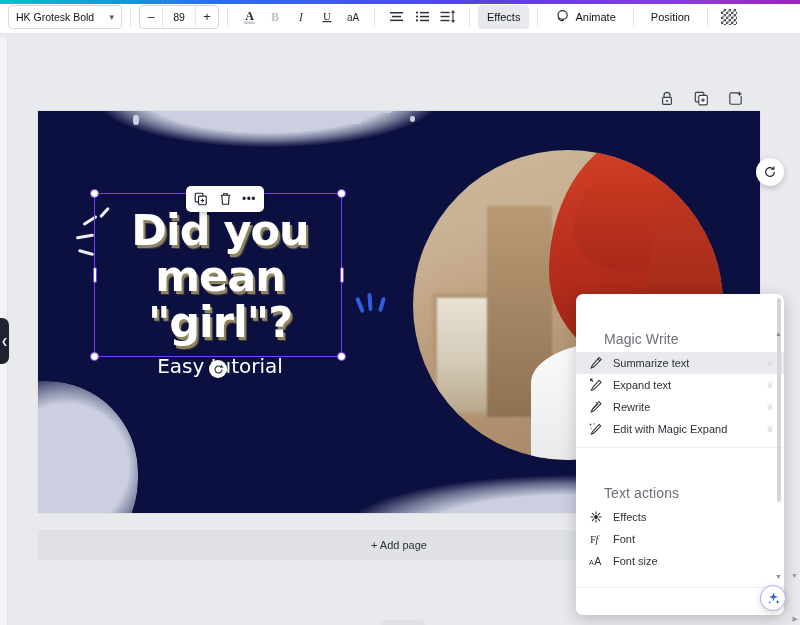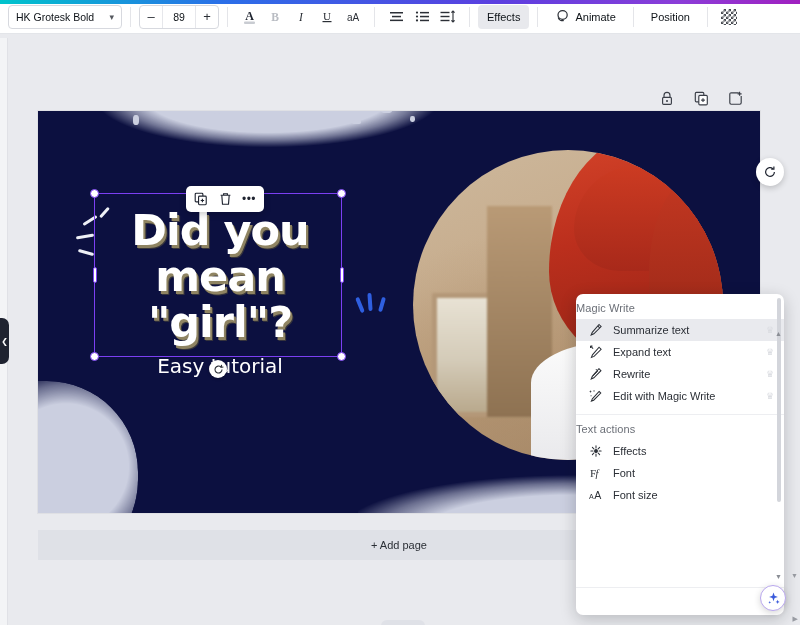--- a/index.html
+++ b/index.html
@@ -250,21 +250,21 @@
     padding: 0 10px; border-bottom: 1px solid #edeef1; flex: none;
   }
   .panel-search input {
     border: none; outline: none; font-size: 11px; color: #2b2f36;
     width: 100%; background: transparent; font-family: "Liberation Sans", sans-serif;
   }
   .panel-search input::placeholder { color: #9ea1a8; }
   .panel-body { position: relative; flex: 1; overflow: hidden; }
   .panel-scroll { position: absolute; inset: 0; padding-bottom: 2px; }
   .grp-label {
-    font-size: 11px; color: #6b6f77; padding: 8px 12px 5px 0; letter-spacing: .1px;
+    font-size: 14px; color: #6b6f77; padding: 8px 12px 5px 28px; letter-spacing: .1px; margin-top: 29px;
   }
   .mitem {
     display: flex; align-items: center; height: 22px; padding: 0 10px 0 12px;
     gap: 10px; cursor: pointer; font-size: 11px; color: #2b2f36;
   }
   .mitem.hl { background: #e9eaee; }
   .mitem .mlabel { flex: 1; }
   .mitem .crown { color: #d9dbe0; font-size: 9px; }
   .mitem .mico { width: 15px; display: flex; align-items: center; justify-content: center; color: #2b2f36; }
   .divider { height: 1px; background: #edeef1; margin: 7px 0 0 0; }
@@ -581,21 +581,21 @@
 
           <div class="mitem">
             <span class="mico">
               <svg width="14" height="14" viewBox="0 0 15 15">
                 <path d="M10.8 2.6 L12.6 4.4 L5 12 L2.6 13 L3.6 10.6 Z" fill="none" stroke="#2b2f36" stroke-width="1.1"></path>
                 <path d="M1.6 1.2 l0.4 1.1 l1.1 0.4 l-1.1 0.4 l-0.4 1.1 l-0.4 -1.1 l-1.1 -0.4 l1.1 -0.4 z" fill="#2b2f36"></path>
                 <circle cx="5.4" cy="2.1" r="0.7" fill="#2b2f36"></circle>
                 <circle cx="2.2" cy="7.2" r="0.6" fill="#2b2f36"></circle>
               </svg>
             </span>
-            <span class="mlabel">Edit with Magic Write</span>
+            <span class="mlabel">Edit with Magic Expand</span>
             <span class="crown">♛</span>
           </div>
 
           <div class="divider"></div>
 
           <div class="grp-label">Text actions</div>
 
           <div class="mitem">
             <span class="mico">
               <svg width="14" height="14" viewBox="0 0 15 15">

